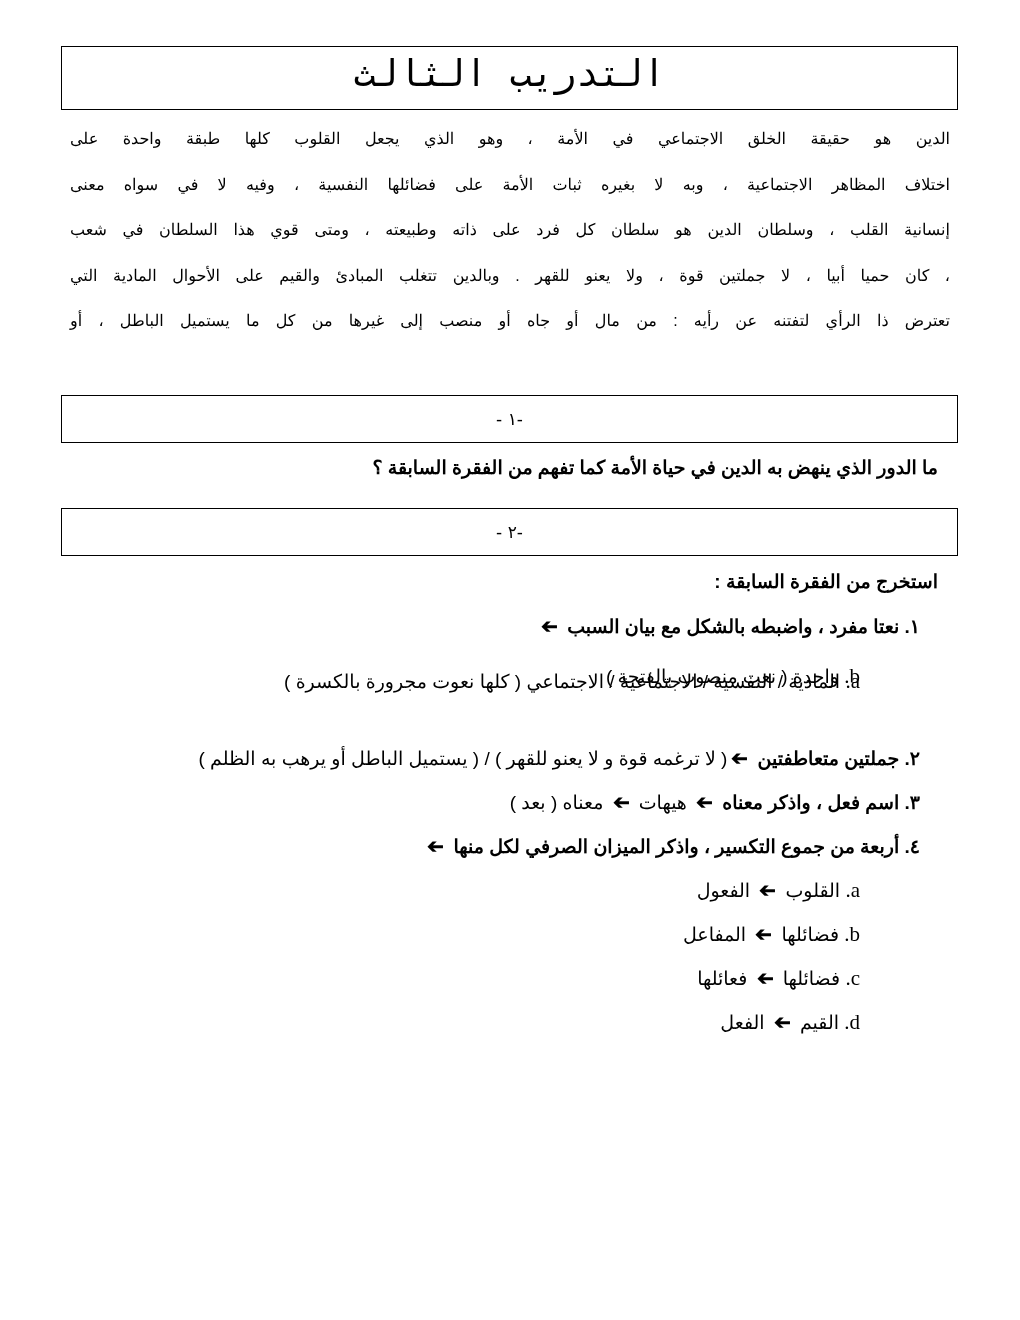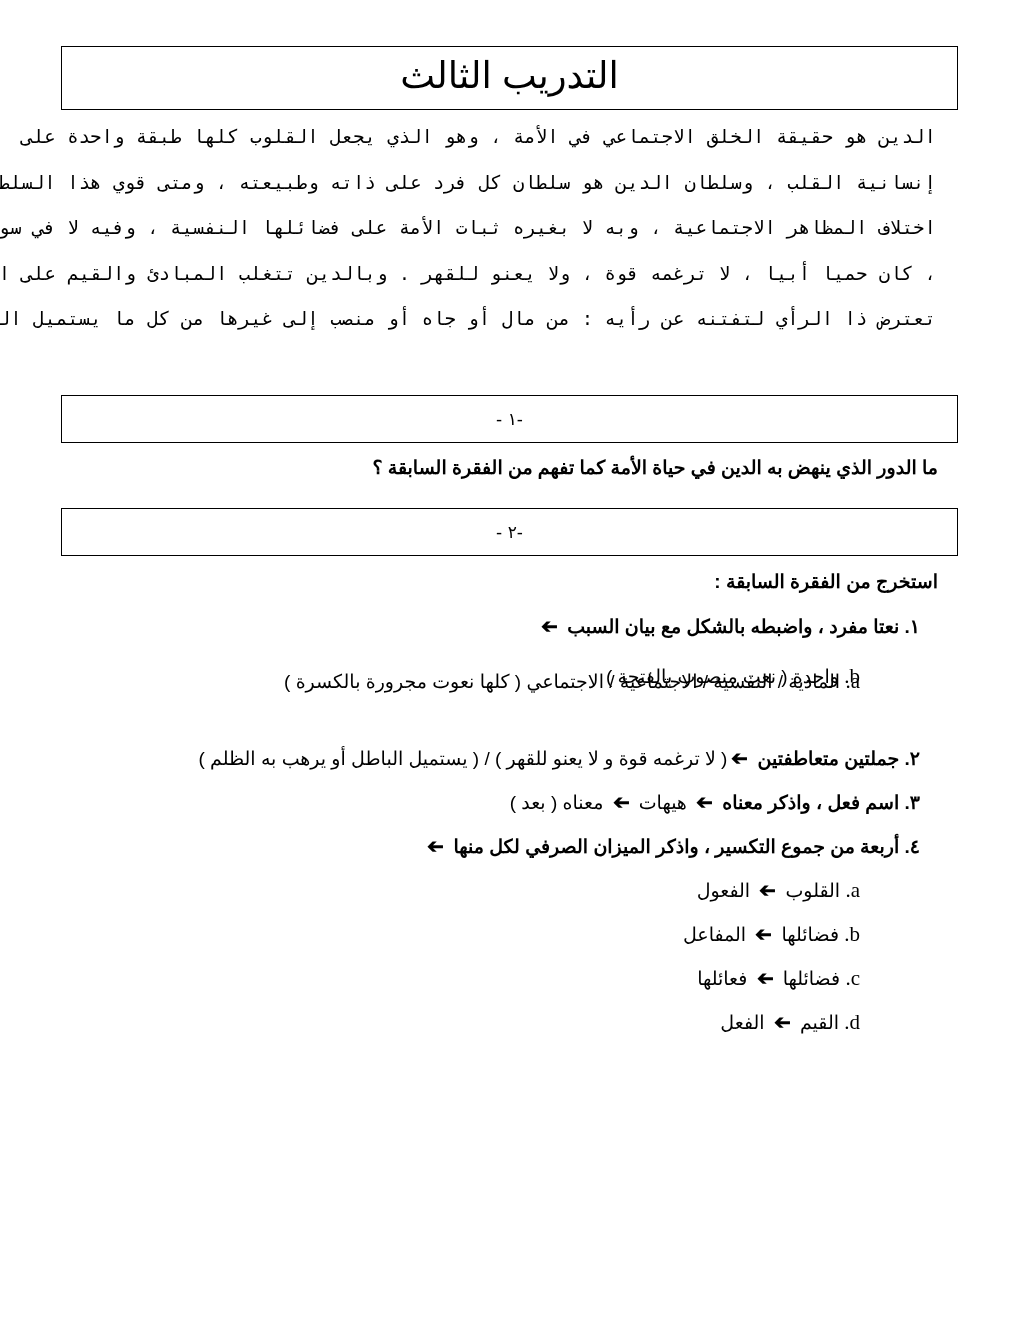--- a/index.html
+++ b/index.html
@@ -1,22 +1,22 @@
 <!DOCTYPE html>
 <html><head>
 <meta charset="utf-8">
 <style>
   html, body { margin:0; padding:0; background:#ffffff; }
   body { width:1020px; height:1320px; position:relative; overflow:hidden; color:#000;
          font-family:"DejaVu Sans","Liberation Sans",sans-serif; }
   .box { position:absolute; left:61px; width:897px; border:1px solid #000; box-sizing:border-box; background:#fff; }
   .title-box { top:46px; height:64px; text-align:center; }
-  .title { font-family:Liberation Sans, sans-serif; font-size:37px; line-height:58px; direction:rtl; }
-  .para { position:absolute; left:56px; top:116px; width:880px; direction:rtl; text-align:justify;
-          font-family:Liberation Mono, monospace; font-size:19px; line-height:45.5px; }
+  .title { font-family:Liberation Mono, monospace; font-size:37px; line-height:58px; direction:rtl; }
+  .para { position:absolute; left:70px; top:116px; width:880px; direction:rtl; text-align:justify;
+          font-family:Liberation Sans, sans-serif; font-size:16px; line-height:45.5px; }
   .para span { display:block; text-align-last:justify; white-space:nowrap; }
   .para span.last { text-align-last:justify; }
   .sec-box { height:48px; text-align:center; font-family:"DejaVu Sans", sans-serif; font-size:17px; line-height:46px; direction:rtl; }
   .sec1 { top:395px; }
   .sec2 { top:508px; }
   .q { position:absolute; right:82px; direction:rtl; font-family:"Liberation Sans", sans-serif; font-weight:bold; font-size:19px; white-space:nowrap; }
   .item { position:absolute; direction:rtl; font-family:"Liberation Sans", sans-serif; font-size:19px; white-space:nowrap; }
   .num { font-weight:bold; }
   .bold { font-weight:bold; }
   .arrow { display:inline-block; font-size:20px; transform:scaleX(-1); font-weight:bold; margin:0 4px; }
@@ -25,23 +25,23 @@
 </style>
 </head>
 <body>
 
 <div class="box title-box">
   <div class="title">التدريب الثالث</div>
 </div>
 
 <div class="para">
   <span>الدين هو حقيقة الخلق الاجتماعي في الأمة ، وهو الذي يجعل القلوب كلها طبقة واحدة على</span>
+  <span>اختلاف المظاهر الاجتماعية ، وبه لا بغيره ثبات الأمة على فضائلها النفسية ، وفيه لا في سواه معنى</span>
   <span>إنسانية القلب ، وسلطان الدين هو سلطان كل فرد على ذاته وطبيعته ، ومتى قوي هذا السلطان في شعب</span>
-  <span>اختلاف المظاهر الاجتماعية ، وبه لا بغيره ثبات الأمة على فضائلها النفسية ، وفيه لا في سواه معنى</span>
-  <span>، كان حميا أبيا ، لا ترغمه قوة ، ولا يعنو للقهر . وبالدين تتغلب المبادئ والقيم على الأحوال المادية التي</span>
+  <span>، كان حميا أبيا ، لا جملتين قوة ، ولا يعنو للقهر . وبالدين تتغلب المبادئ والقيم على الأحوال المادية التي</span>
   <span>تعترض ذا الرأي لتفتنه عن رأيه : من مال أو جاه أو منصب إلى غيرها من كل ما يستميل الباطل ، أو</span>
 </div>
 
 <div class="box sec-box sec1">
   <span>-١ -</span>
 </div>
 
 <div class="q" style="top:456px;">ما الدور الذي ينهض به الدين في حياة الأمة كما تفهم من الفقرة السابقة ؟</div>
 
 <div class="box sec-box sec2">

